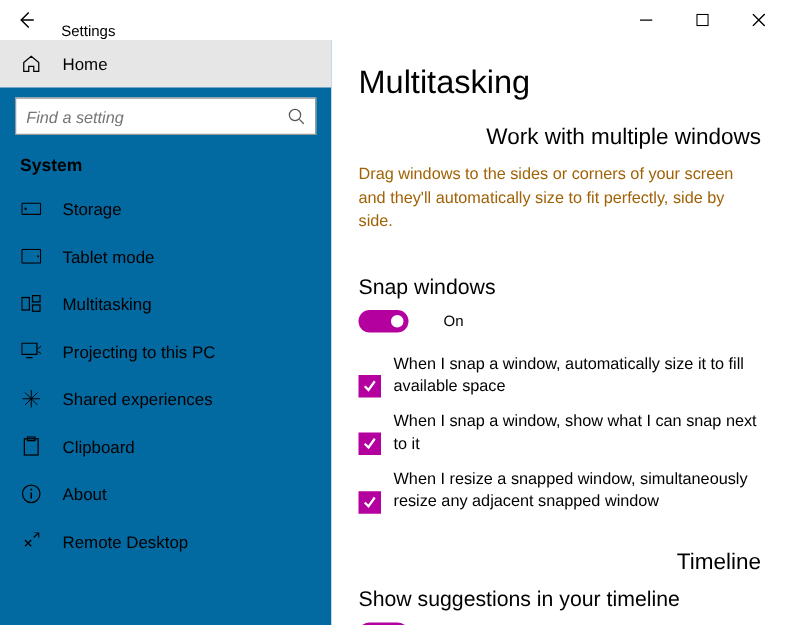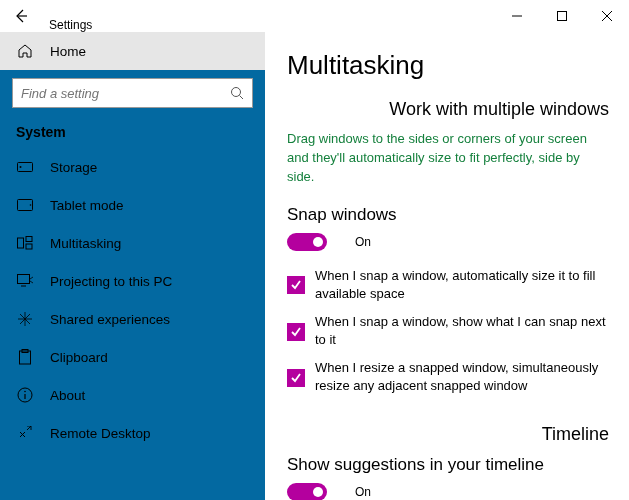--- a/index.html
+++ b/index.html
@@ -111,23 +111,23 @@
   margin-bottom: 18px;
 }
 .main h2 {
   font-size: 18px;
   font-weight: 400;
   margin-bottom: 10px;
   margin-top: 8px;
   text-align: right;
 }
 .main p.desc {
-  color: #15803d;
+  color: #a16207;
   font-size: 13px;
-  margin-bottom: 18px;
+  margin-bottom: 33px;
   line-height: 1.45;
 }
 .main .label {
   font-size: 17px;
   margin-bottom: 8px;
   margin-top: 4px;
 }
 .toggle-row {
   display: flex;
   align-items: center;
@@ -149,21 +149,21 @@
   position: absolute;
   top: 4px;
   right: 4px;
 }
 .toggle-state {
   margin-left: 28px;
   font-size: 12px;
 }
 .check-row {
   display: flex;
-  align-items: center;
+  align-items: flex-end;
   margin-bottom: 10px;
 }
 .checkbox {
   width: 18px;
   height: 18px;
   background: #b4009e;
   display: flex;
   align-items: center;
   justify-content: center;
   cursor: pointer;

